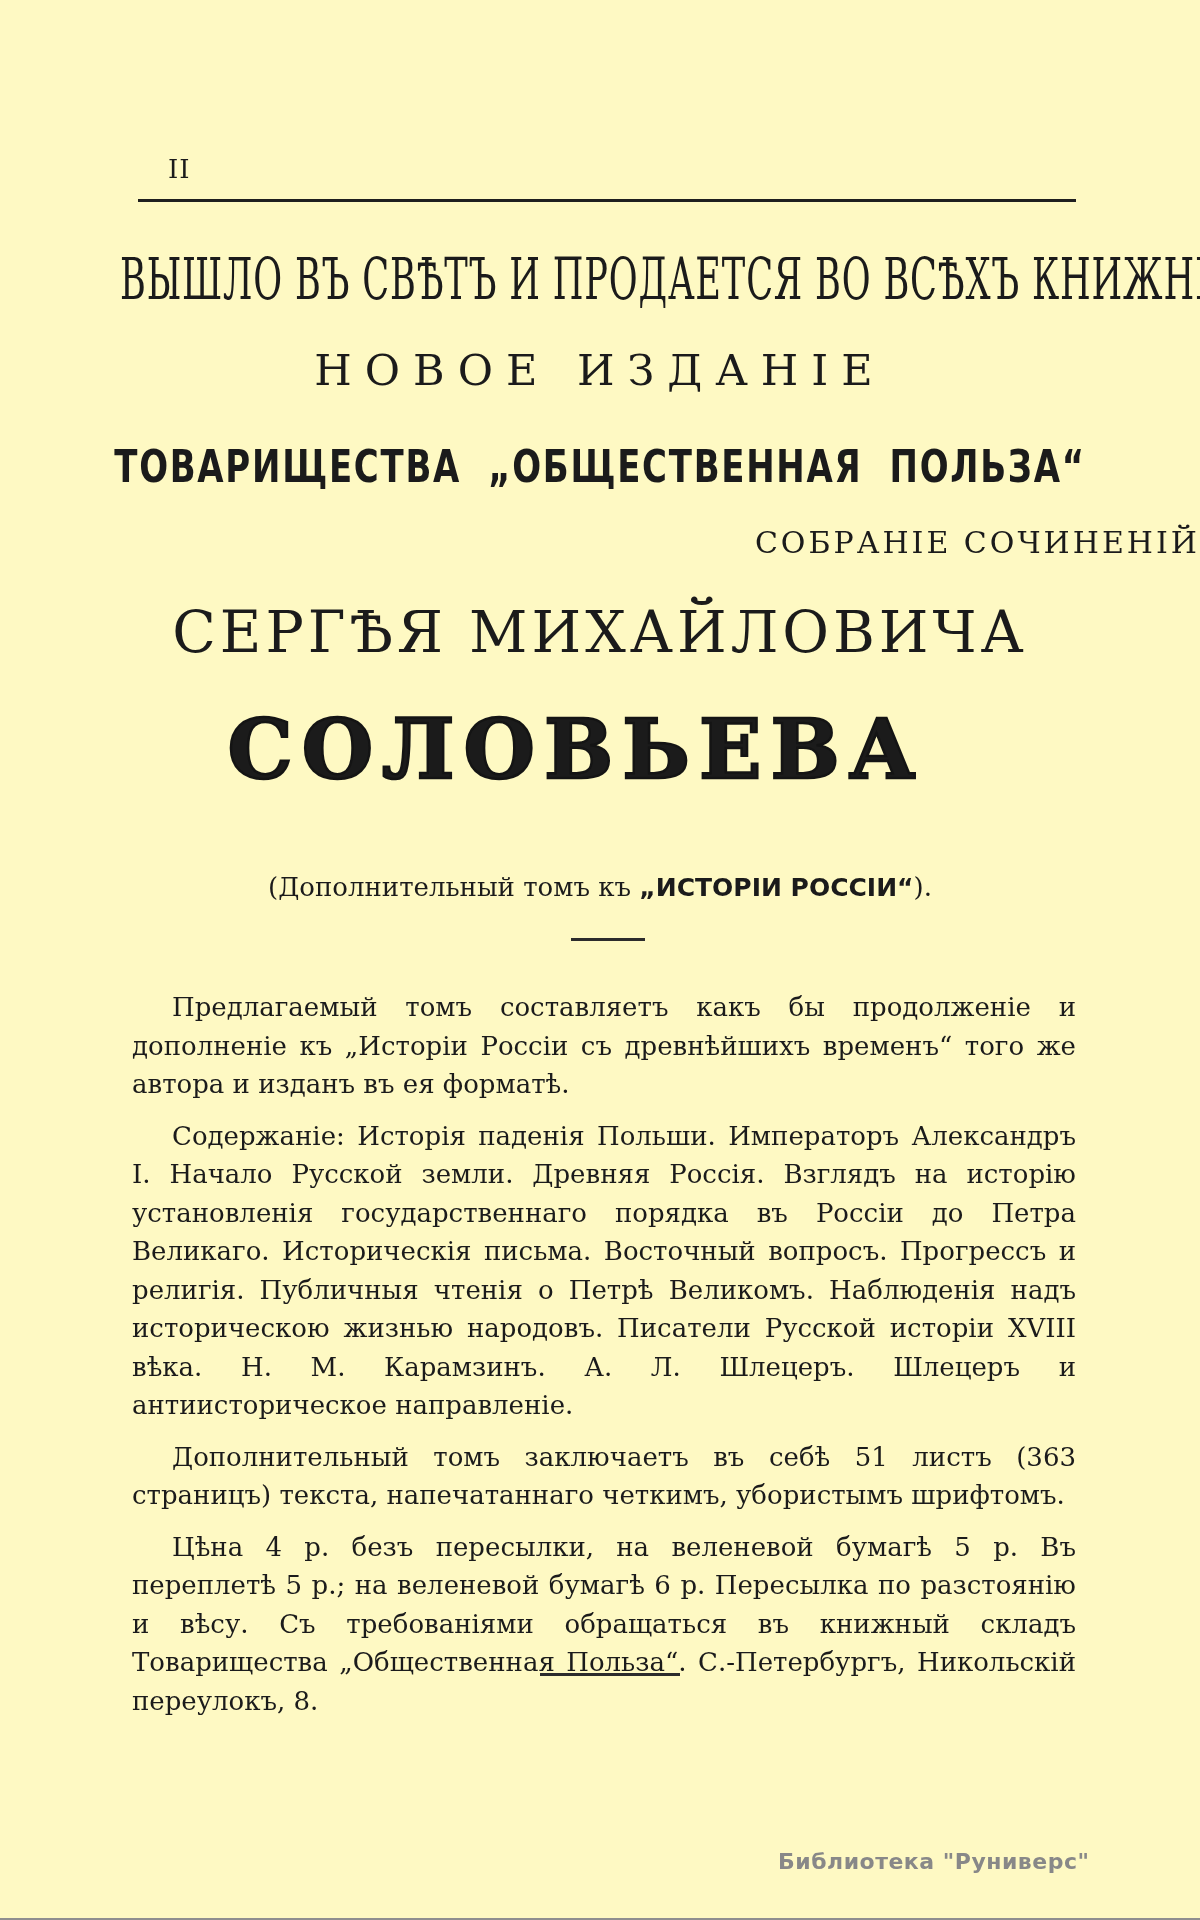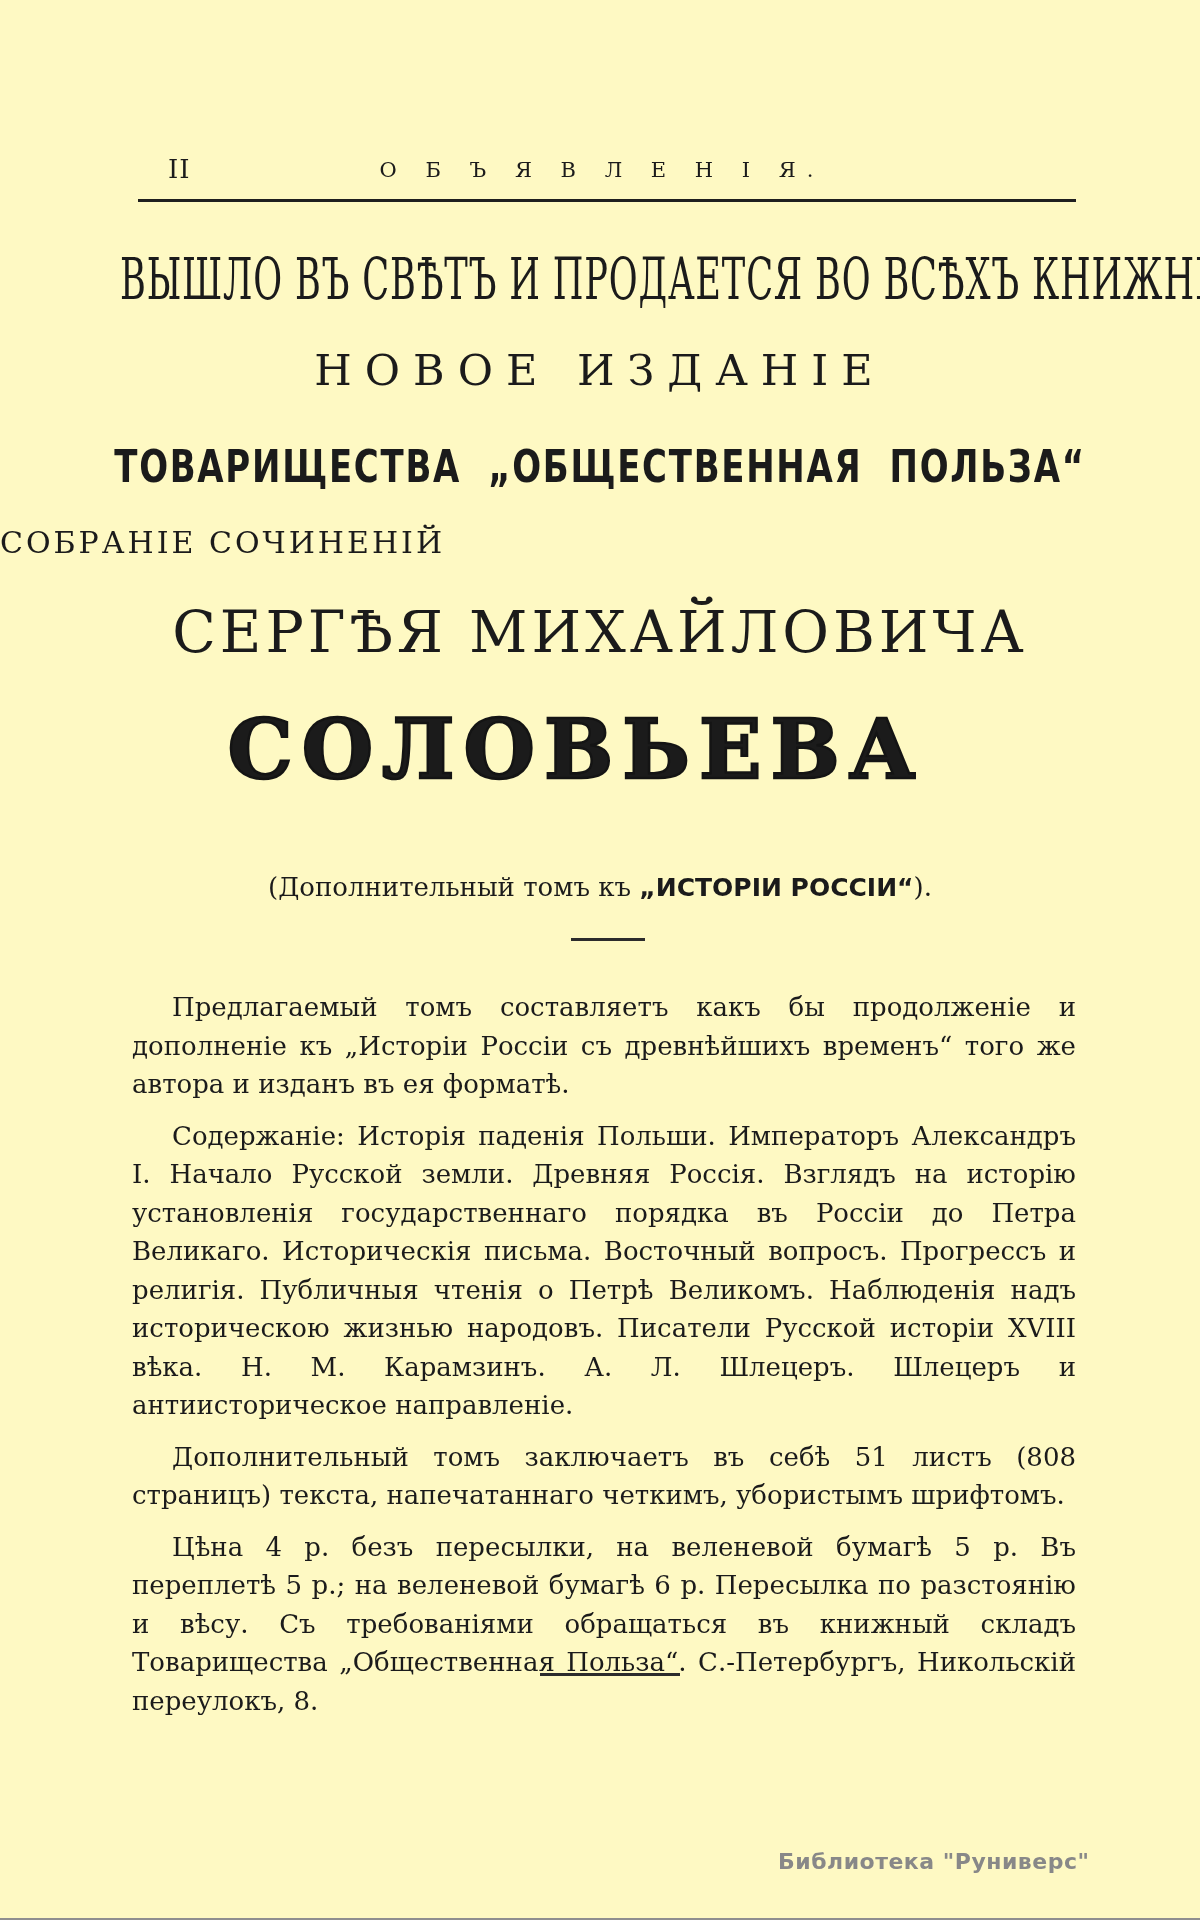--- a/index.html
+++ b/index.html
@@ -41,21 +41,21 @@
   }
   .publisher-line {
     position: absolute; left: 0; width: 1200px; top: 444px;
     text-align: center; font-family: "DejaVu Sans", sans-serif;
     font-weight: bold; font-size: 40px; line-height: 1; white-space: nowrap;
     transform: scale(0.85, 1.12); transform-origin: 50% 0;
     letter-spacing: 2px; word-spacing: 16px;
   }
   .collection-line {
     position: absolute; left: 0; width: 1200px; top: 528px;
-    text-align: left; font-size: 30px; line-height: 1;
+    text-align: right; font-size: 30px; line-height: 1;
     letter-spacing: 3px; white-space: nowrap;
   }
   .author-first {
     position: absolute; left: 0; width: 1200px; top: 604px;
     text-align: center; font-size: 57px; line-height: 1;
     letter-spacing: 4px; white-space: nowrap;
   }
   .author-last {
     position: absolute; left: 0; width: 1152px; top: 708px;
     text-align: center; font-size: 82px; line-height: 1;
@@ -94,38 +94,37 @@
     position: absolute; left: 0; bottom: 0; width: 100%; height: 2px;
     background: #8f8f8f;
   }
 </style>
 </head>
 <body>
 
 <div class="sheet">
 
   <div class="page-num">II</div>
-  <div class="header-title">О Б Ъ Я В Л Е Н І Я.</div>
   <div class="header-rule"></div>
 
   <div class="headline-top">ВЫШЛО ВЪ СВѢТЪ И ПРОДАЕТСЯ ВО ВСѢХЪ КНИЖНЫХЪ МАГАЗИНАХЪ</div>
   <div class="edition-line">НОВОЕ ИЗДАНІЕ</div>
   <div class="publisher-line">ТОВАРИЩЕСТВА  „ОБЩЕСТВЕННАЯ  ПОЛЬЗА“</div>
   <div class="collection-line">СОБРАНІЕ СОЧИНЕНІЙ</div>
   <div class="author-first">СЕРГѢЯ МИХАЙЛОВИЧА</div>
   <div class="author-last">СОЛОВЬЕВА</div>
 
   <div class="subtitle"><span>(Дополнительный томъ къ </span><span class="bs">„ИСТОРІИ РОССІИ“</span><span>).</span></div>
 
   <div class="divider-sm divider-1"></div>
 
   <div class="body-text">
     <p><span>Предлагаемый томъ составляетъ какъ бы продолженіе и дополненіе къ </span><span class="b">„Исторіи Россіи съ древнѣйшихъ временъ“</span><span> того же автора и изданъ въ ея форматѣ.</span></p>
     <p><span>Содержаніе: Исторія паденія Польши. Императоръ Александръ I. Начало Русской земли. Древняя Россія. Взглядъ на исторію установленія государственнаго порядка въ Россіи до Петра Великаго. Историческія письма. Восточный вопросъ. Прогрессъ и религія. Публичныя чтенія о Петрѣ Великомъ. Наблюденія надъ историческою жизнью народовъ. Писатели Русской исторіи XVIII вѣка. Н. М. Карамзинъ. А. Л. Шлецеръ. Шлецеръ и антиисторическое направленіе.</span></p>
-    <p><span>Дополнительный томъ заключаетъ въ себѣ 51 листъ (808 страницъ) текста, напечатаннаго четкимъ, убористымъ шрифтомъ.</span></p>
+    <p><span>Дополнительный томъ заключаетъ въ себѣ 51 листъ (363 страницъ) текста, напечатаннаго четкимъ, убористымъ шрифтомъ.</span></p>
     <p class="p4"><span>Цѣна </span><span class="b">4</span><span> р. безъ пересылки, на веленевой бумагѣ </span><span class="b">5</span><span> р. Въ переплетѣ </span><span class="b">5</span><span> р.; на веленевой бумагѣ </span><span class="b">6</span><span> р. Пересылка по разстоянію и вѣсу. Съ требованіями обращаться въ книжный складъ Товарищества </span><span class="b">„Общественная Польза“</span><span>. С.-Петербургъ, Никольскій переулокъ, 8.</span></p>
   </div>
 
   <div class="divider-sm divider-2"></div>
 
   <div class="watermark">Библиотека "Руниверс"</div>
 
   <div class="scan-edge-bottom"></div>
 
 </div>

